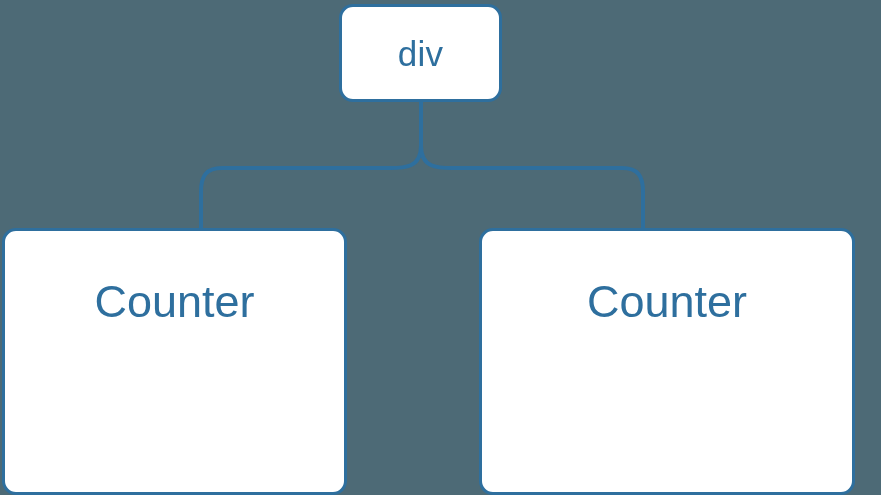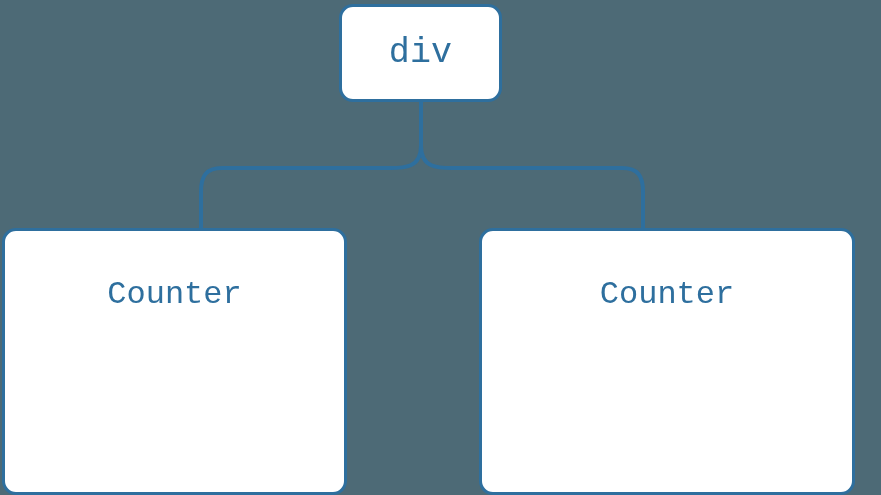--- a/index.html
+++ b/index.html
@@ -29,21 +29,20 @@
   }
 
   
   .node-box {
     position: absolute;
     background: #ffffff;
     border: 3px solid #2e6f9e;
     border-radius: 14px;
     box-sizing: border-box;
     z-index: 3;
-    font-family: Liberation Mono, monospace;
   }
 
   
   #node-div {
     left: 339px;
     top: 4px;
     width: 163px;
     height: 98px;
     display: flex;
     align-items: center;
@@ -75,21 +74,21 @@
     width: 100%;
     height: 100%;
   }
   .node-title {
     position: absolute;
     left: 0;
     right: 0;
     top: 48px;
     text-align: center;
     color: #2e6f9e;
-    font-size: 32px;
+    font-size: 45px;
     font-weight: 400;
     line-height: 1;
   }
 </style>
 </head>
 <body>
 
 <div id="stage">
 
   <svg id="connector" viewBox="0 0 881 495" preserveAspectRatio="none" aria-hidden="true">

